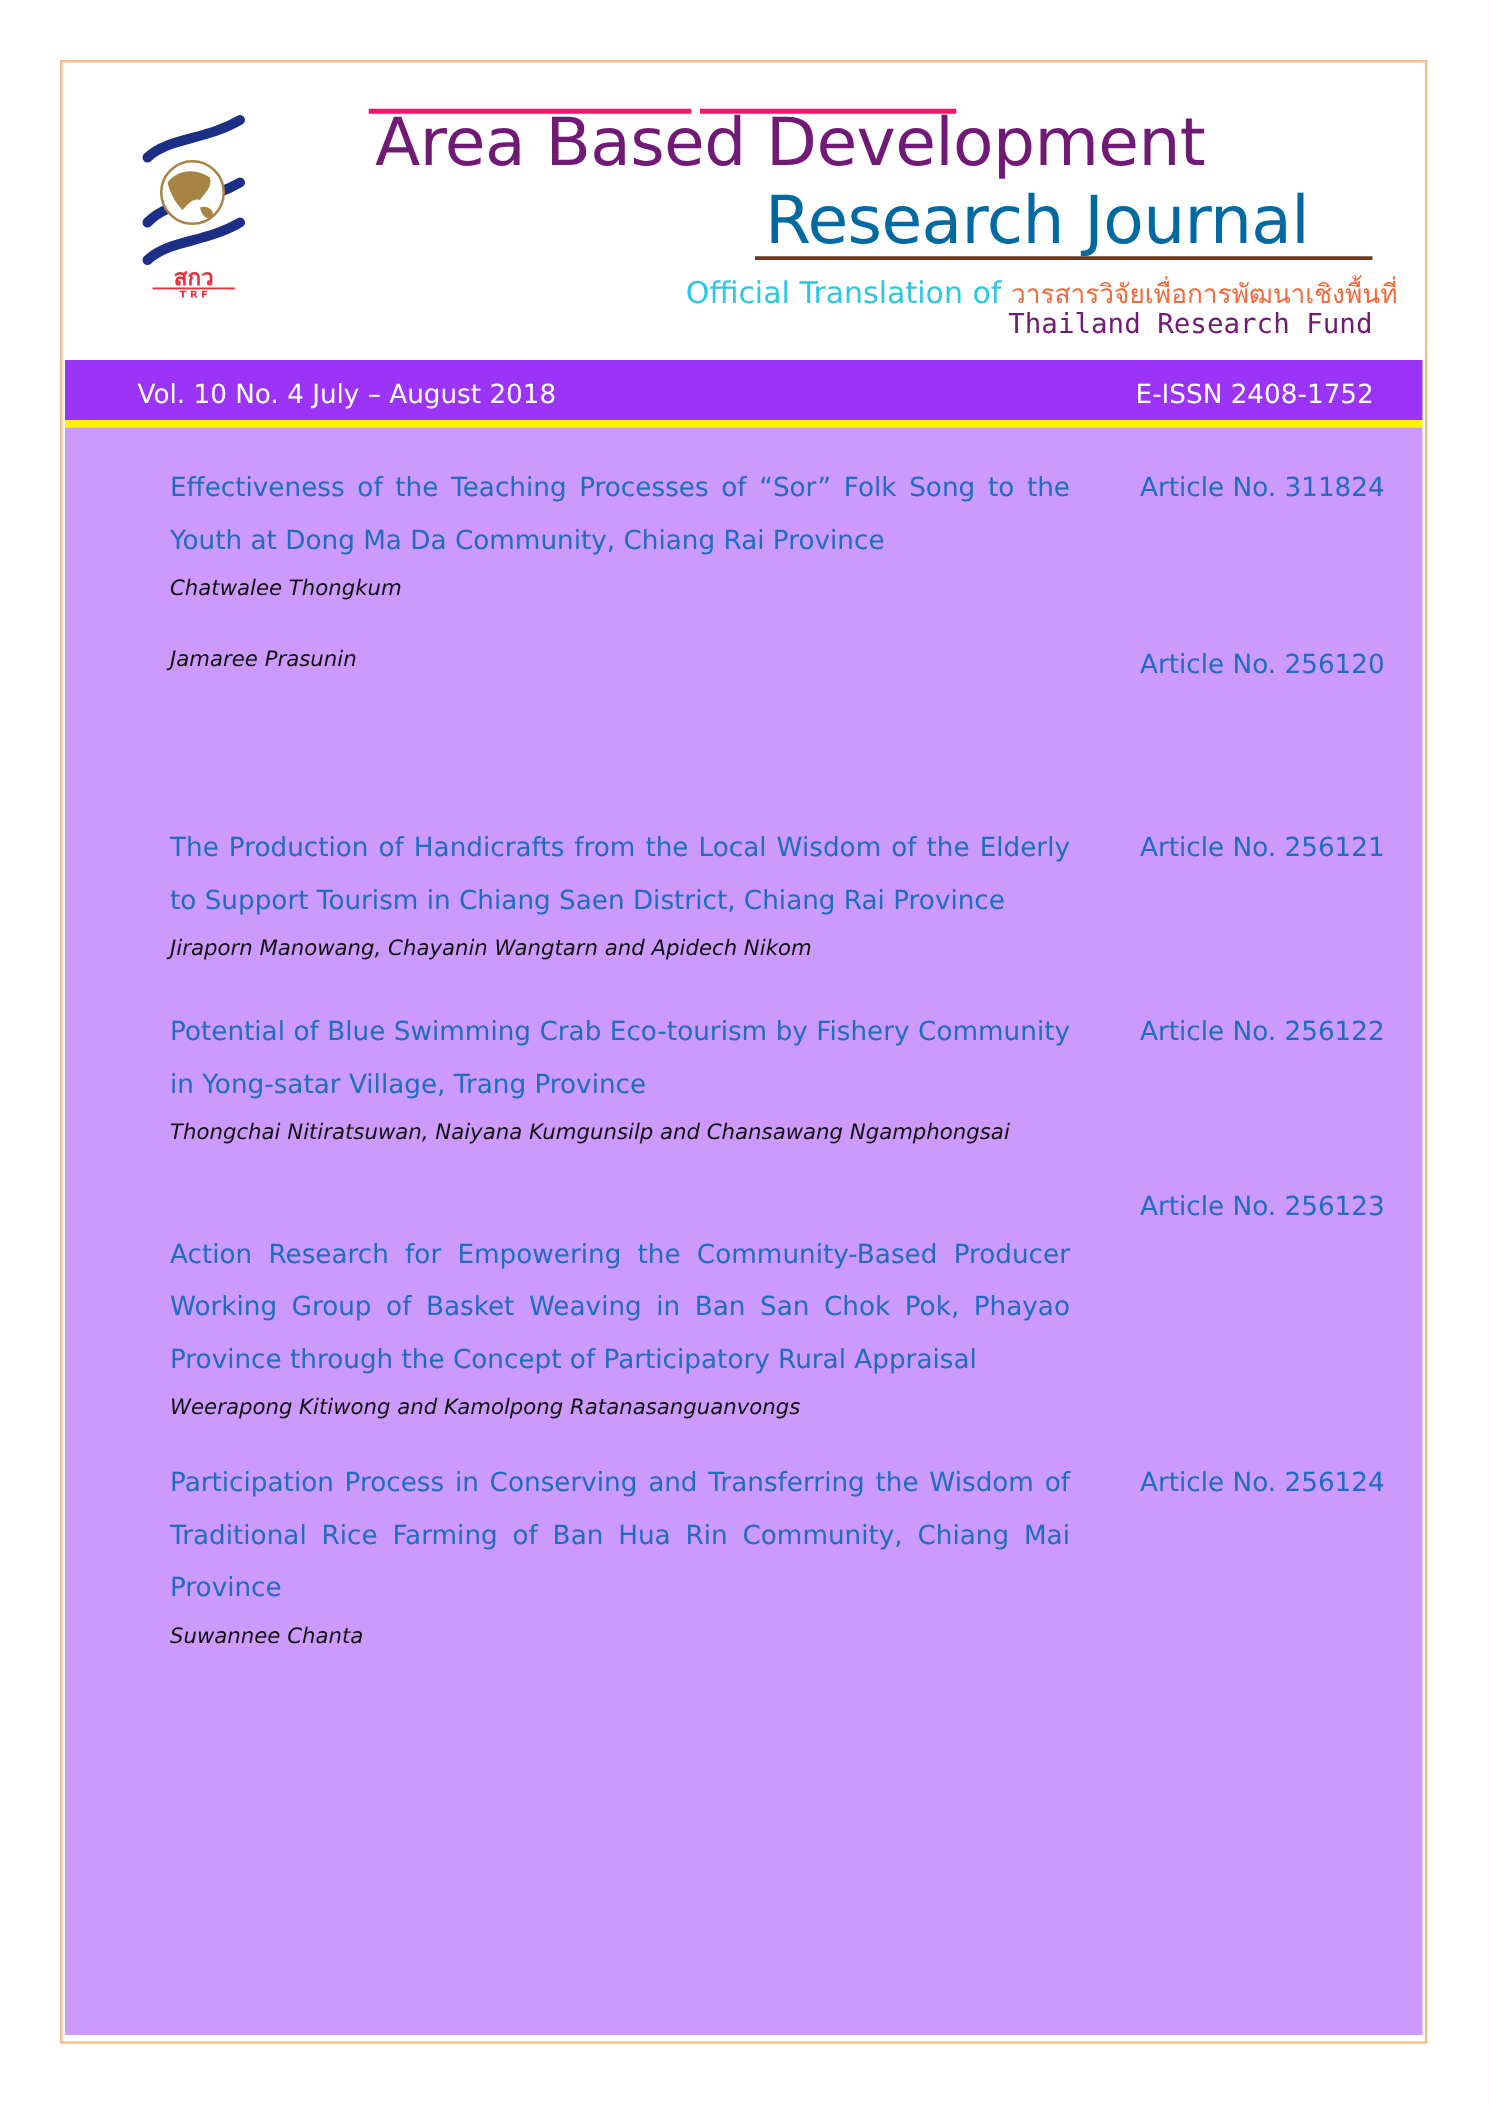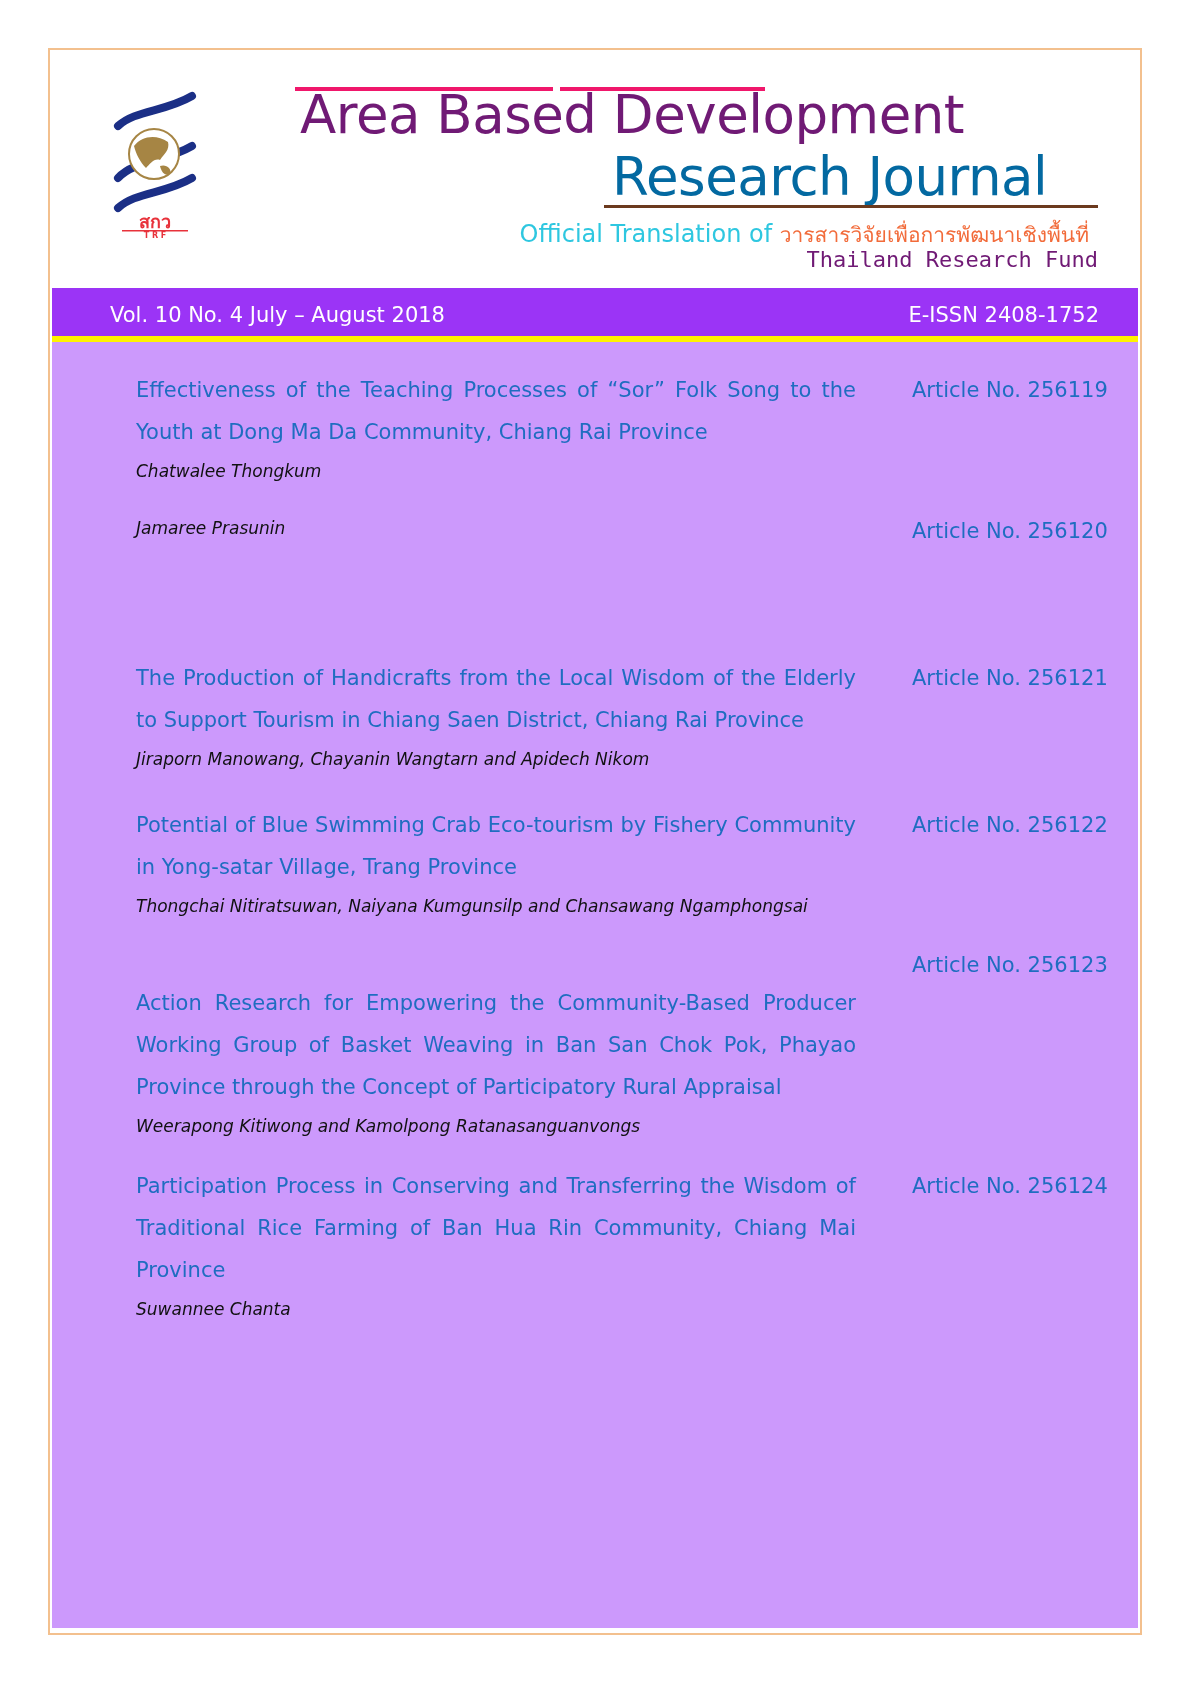--- a/index.html
+++ b/index.html
@@ -3,21 +3,21 @@
   <meta charset="utf-8">
   <style>
     html, body { margin:0; padding:0; background:#ffffff; }
     body { width:1191px; height:1684px; position:relative; overflow:hidden; font-family:"DejaVu Sans", sans-serif; }
     .frame { position:absolute; left:48px; top:48px; width:1094px; height:1587px; border:2px solid #f3c08e; box-sizing:border-box; }
     .logo { position:absolute; left:110px; top:88px; width:90px; height:150px; }
     .title-rule { position:absolute; top:87px; height:4px; background:#f0176b; }
     .title1 { position:absolute; left:300px; top:84px; font-family:"DejaVu Sans", sans-serif; font-size:53px; color:#701a75; letter-spacing:-0.5px; white-space:nowrap; }
     .title2 { position:absolute; left:612px; top:146px; font-family:"DejaVu Sans", sans-serif; font-size:53px; color:#0369a1; letter-spacing:-0.5px; white-space:nowrap; }
     .title2-rule { position:absolute; left:604px; top:205px; width:494px; height:3px; background:#6b3a1e; }
-    .subtitle { position:absolute; right:102px; top:218px; font-size:24px; white-space:nowrap; }
+    .subtitle { position:absolute; right:73px; top:218px; font-size:24px; white-space:nowrap; }
     .subtitle .en { color:#2ec7e0; font-family:"DejaVu Sans", sans-serif; }
     .subtitle .th { color:#f26b3a; font-family:"DejaVu Sans", sans-serif; font-size:21px; }
     .fund { position:absolute; right:93px; top:247px; font-family:"DejaVu Sans Mono", monospace; font-size:22px; color:#701a75; white-space:nowrap; }
     .band { position:absolute; left:52px; top:288px; width:1086px; height:48px; background:#9b34f6; }
     .band-yellow { position:absolute; left:52px; top:336px; width:1086px; height:6px; background:#fff200; }
     .vol { position:absolute; left:110px; top:303px; font-size:21px; color:#ffffff; white-space:nowrap; }
     .issn { position:absolute; right:92px; top:303px; font-size:21px; color:#ffffff; white-space:nowrap; }
     .panel { position:absolute; left:52px; top:342px; width:1086px; height:1286px; background:#cc99fc; }
     .article { position:absolute; left:112px; width:720px;margin-left:24px; }
     .a-title { font-size:21px; color:#1f6dc0; line-height:42px; text-align:justify; }
@@ -55,21 +55,21 @@
 <div class="band-yellow"></div>
 <div class="vol">Vol. 10 No. 4 July – August 2018</div>
 <div class="issn">E-ISSN 2408-1752</div>
 
 <div class="panel"></div>
 
 <div class="article" style="top:369px;">
   <div class="a-title">Effectiveness of the Teaching Processes of “Sor” Folk Song to the Youth at Dong Ma Da Community, Chiang Rai Province</div>
   <div class="a-authors">Chatwalee Thongkum</div>
 </div>
-<div class="a-no" style="top:378px;">Article No. 256119</div>
+<div class="a-no" style="top:378px;">Article No. 311824</div>
 
 <div class="article" style="top:510px;">
   <div class="a-authors">Jamaree Prasunin</div>
 </div>
 <div class="a-no" style="top:519px;">Article No. 256120</div>
 
 <div class="article" style="top:657px;">
   <div class="a-title">The Production of Handicrafts from the Local Wisdom of the Elderly to Support Tourism in Chiang Saen District, Chiang Rai Province</div>
   <div class="a-authors">Jiraporn Manowang, Chayanin Wangtarn and Apidech Nikom</div>
 </div>

